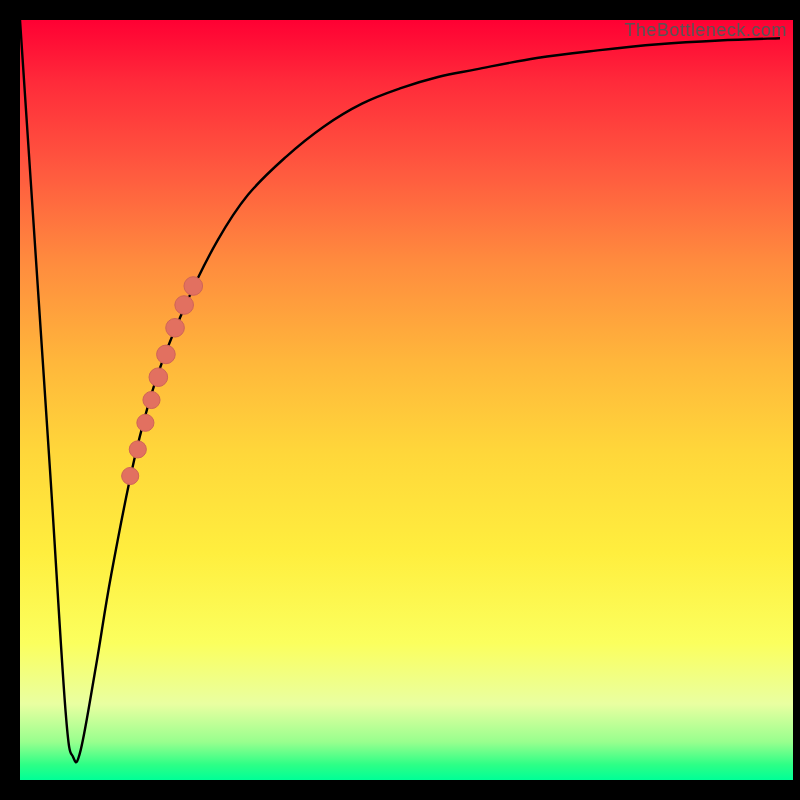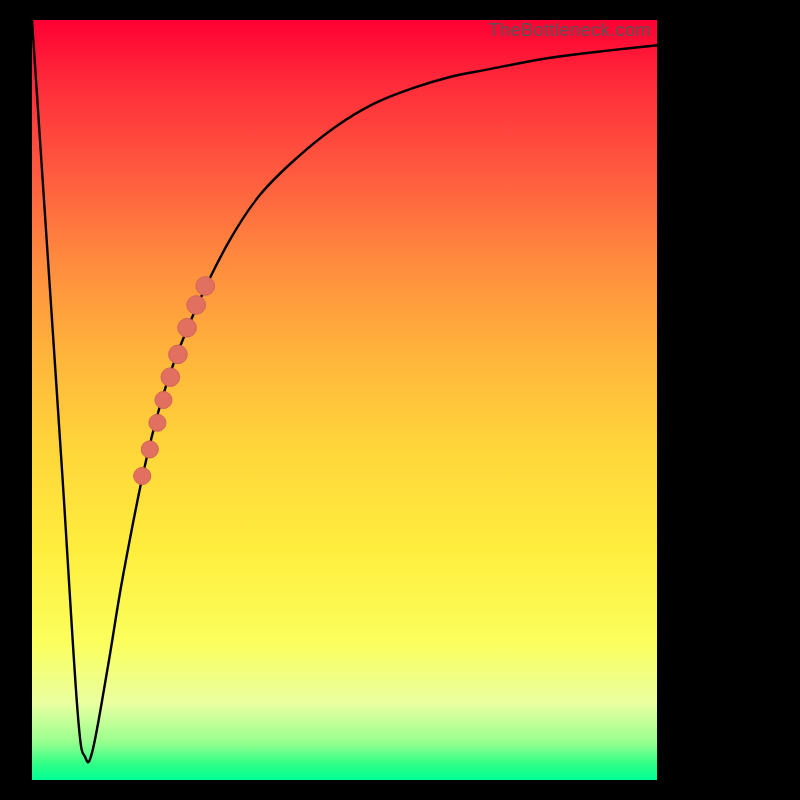--- a/index.html
+++ b/index.html
@@ -13,37 +13,36 @@
   .frame {
     position: relative;
     width: 800px;
     height: 800px;
     background: #000;
   }
   .plot-area {
     position: absolute;
     left: 20px;
     top: 20px;
-    width: 625px;
+    width: 773px;
     height: 760px;
     
     background: linear-gradient(to bottom,
       #ff0033 0%,
       #ff2a3a 8%,
       #ff5a3f 20%,
       #ff8c3e 32%,
       #ffb73b 45%,
       #ffd73a 57%,
       #ffee3e 70%,
       #fbff5e 82%,
       #e9ffa1 90%,
       #98ff8e 95%,
       #2dff86 98%,
       #00ff97 100%);
-    margin-left: 12px;
   }
   svg.curve {
     position: absolute;
     left: 0;
     top: 0;
     width: 760px;
     height: 760px;
   }
   .watermark {
     position: absolute;

